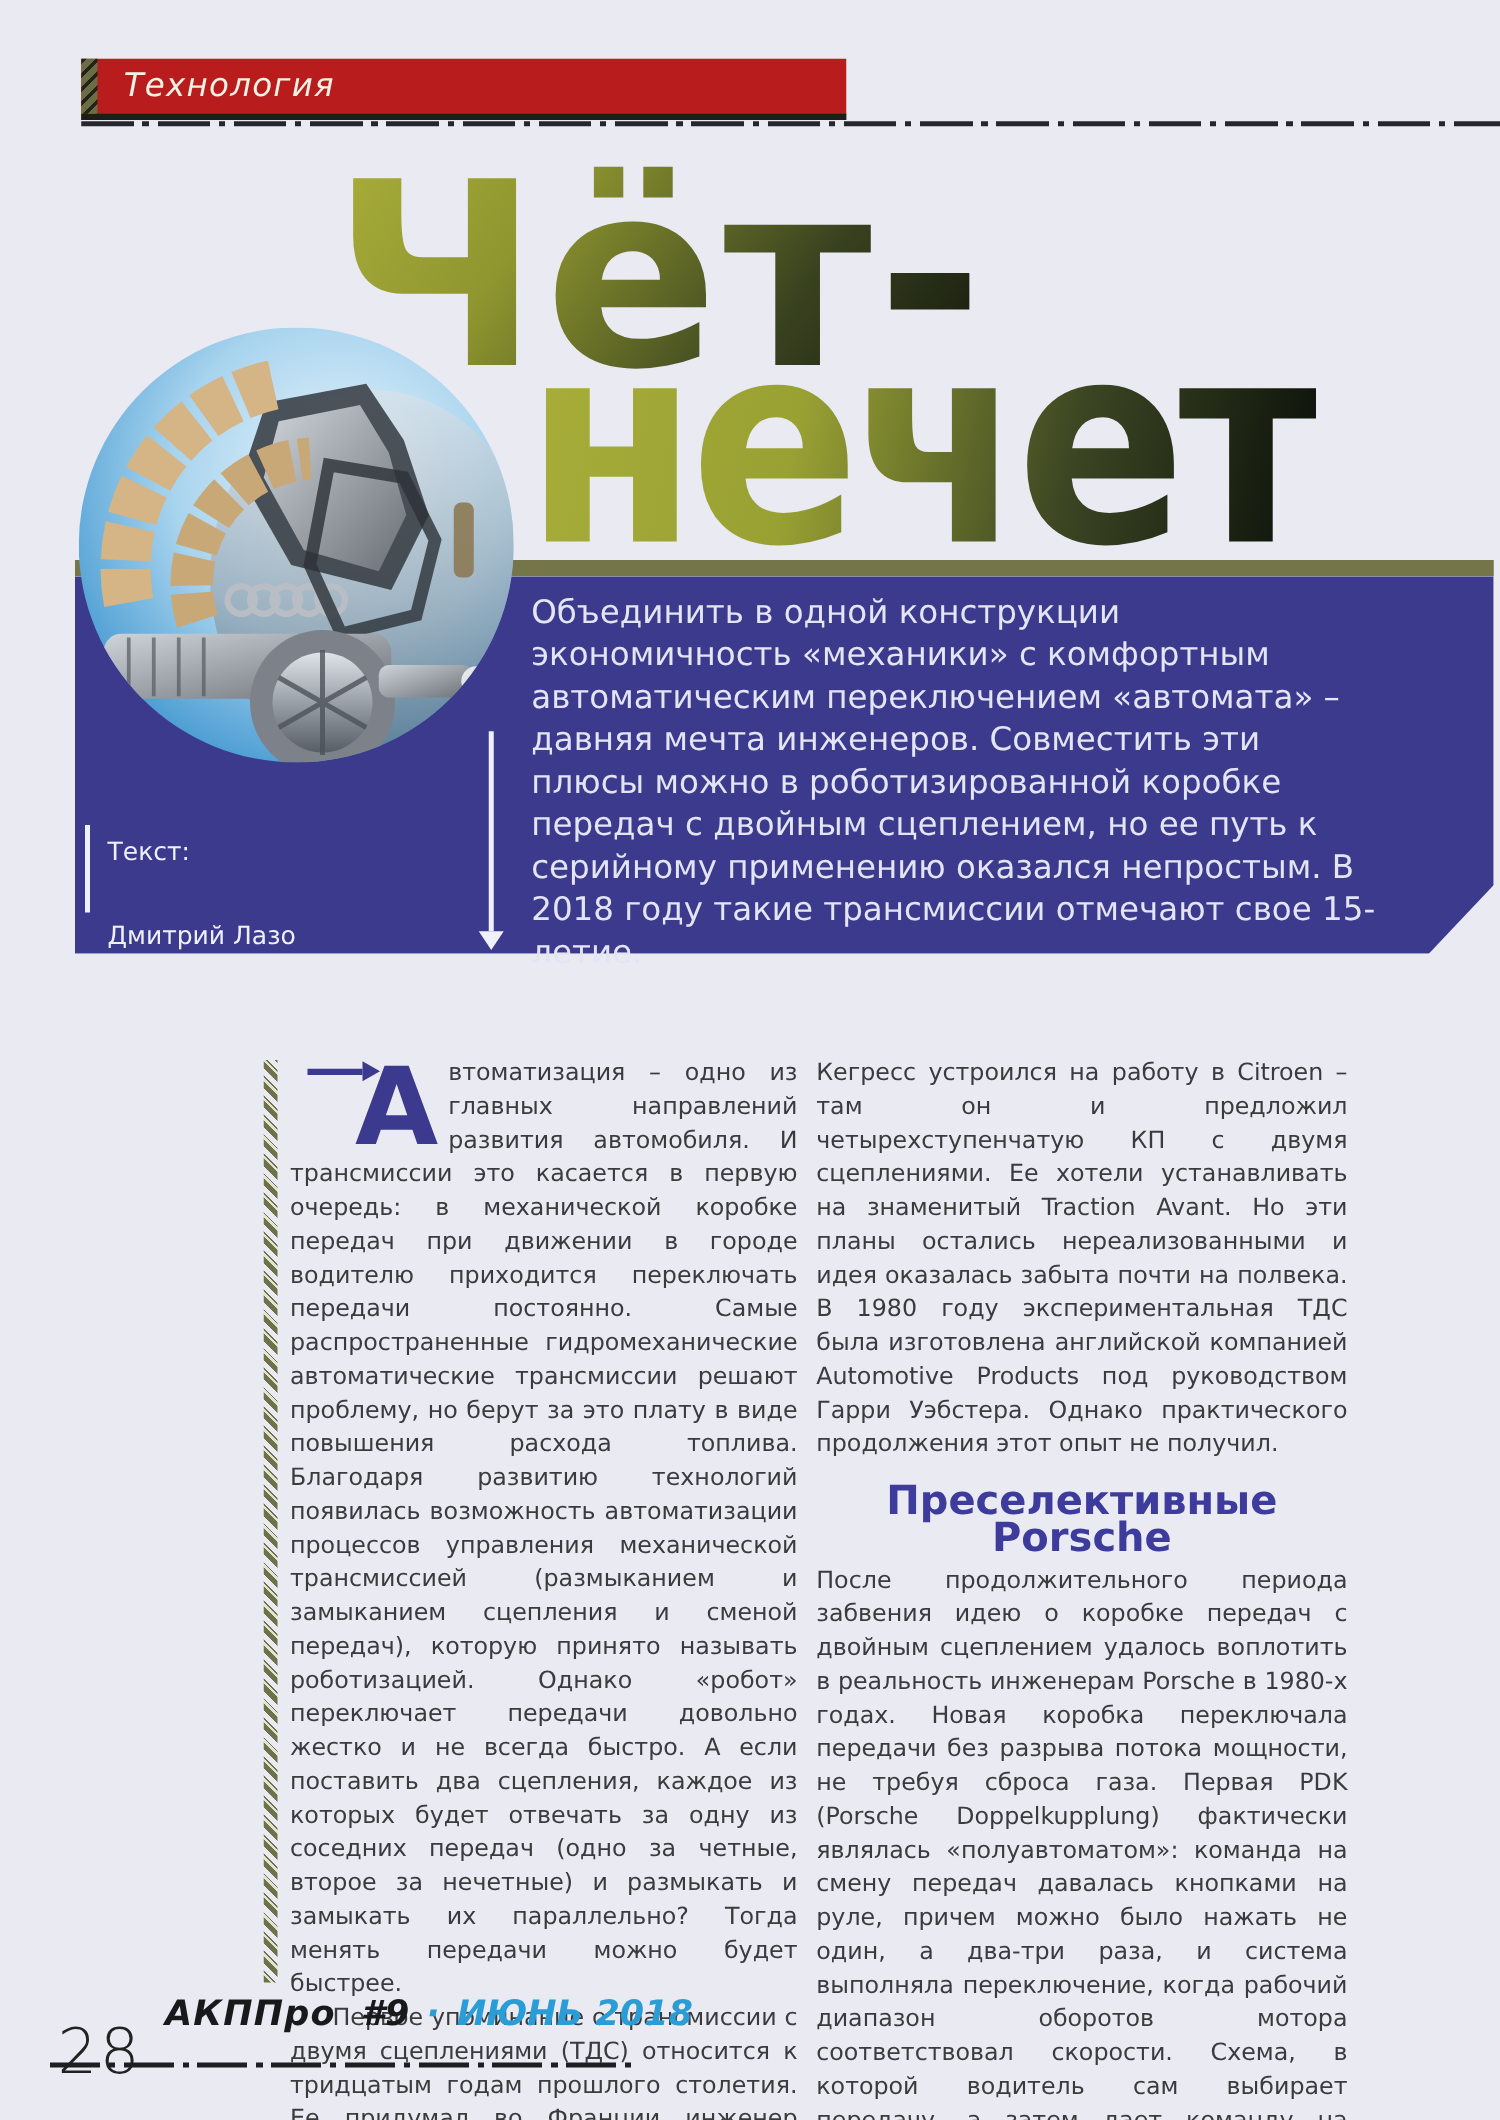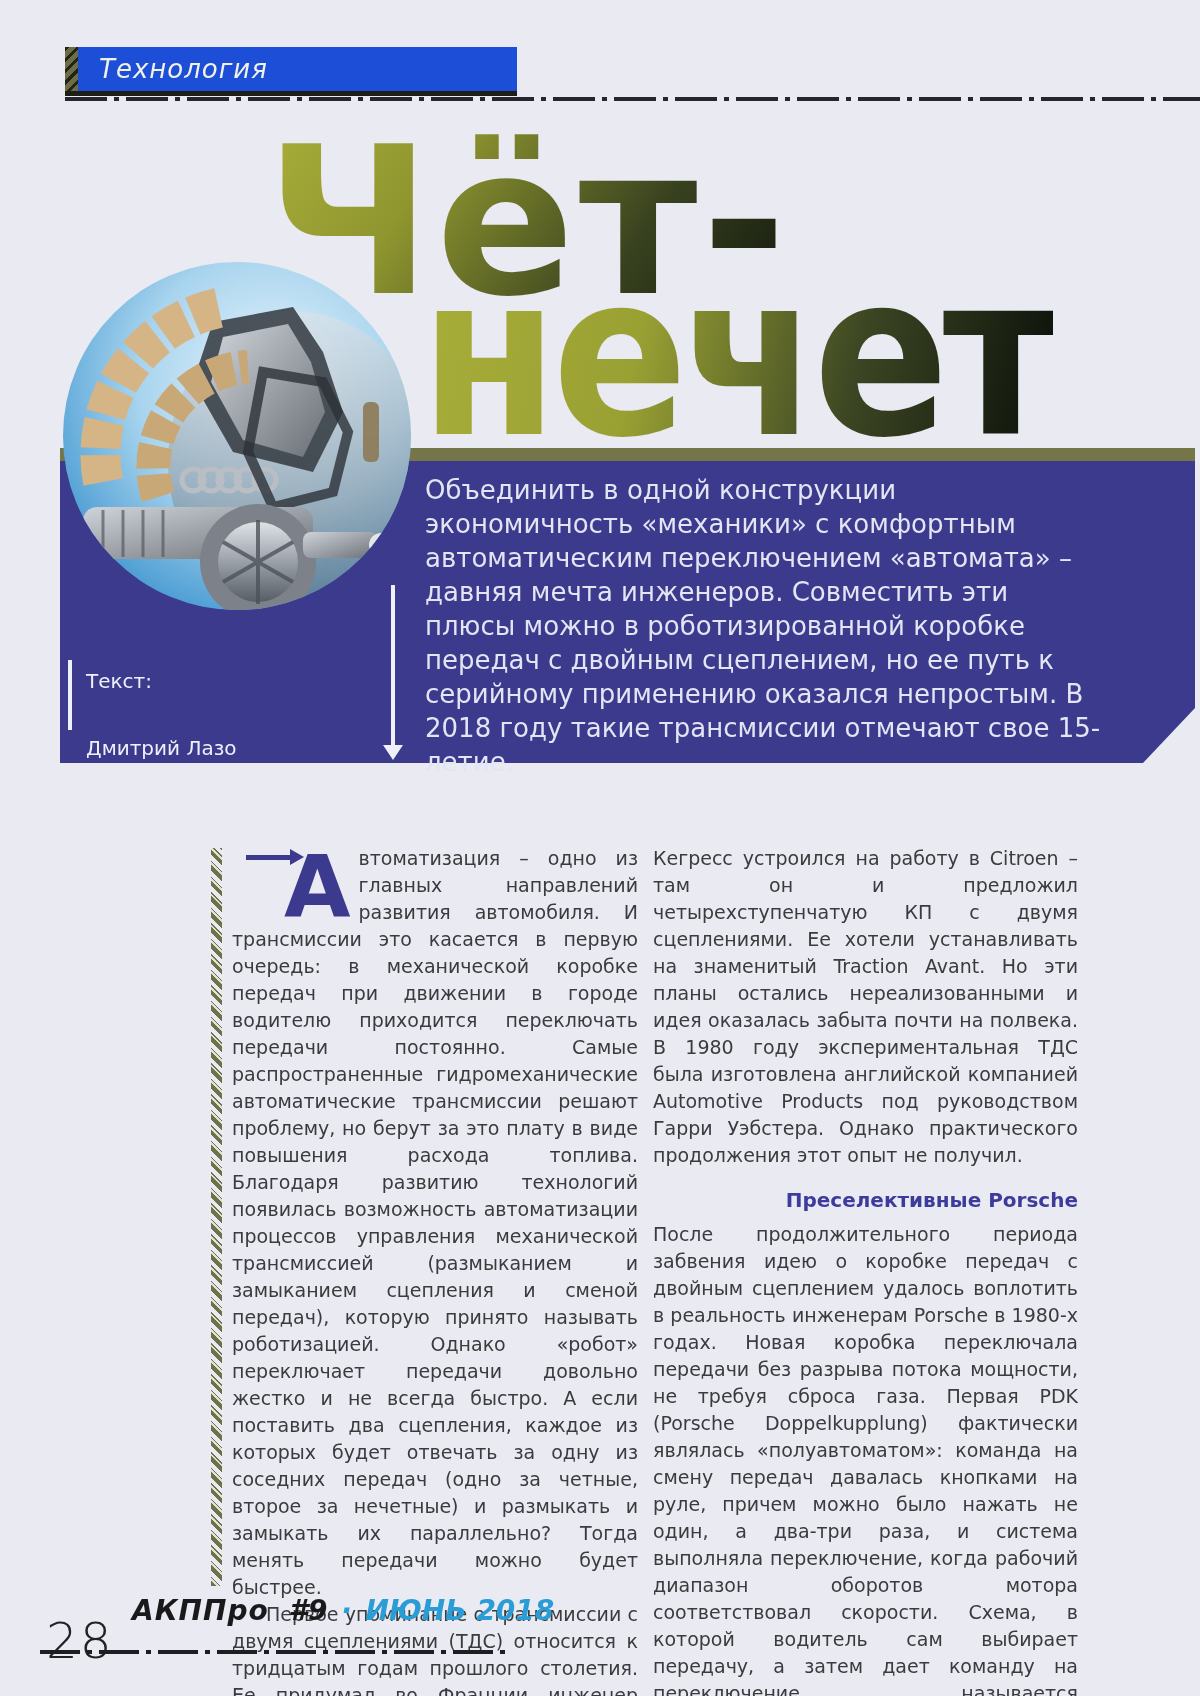--- a/index.html
+++ b/index.html
@@ -5,22 +5,22 @@
   html,body{margin:0;padding:0;}
   body{
     width:1200px;height:1696px;
     background:#e9eaf2;
     font-family:"DejaVu Sans","Liberation Sans",sans-serif;
     position:relative;overflow:hidden;
     color:#3c3c3c;
   }
   
   .section-box{
-    position:absolute;left:65px;top:47px;width:452px;height:44px;
-    background:#1d4ed8;border-bottom:5px solid #1e1e18;
+    position:absolute;left:65px;top:47px;width:612px;height:44px;
+    background:#b91c1c;border-bottom:5px solid #1e1e18;
     display:flex;align-items:center;
   }
   .section-box .hatch{
     position:absolute;left:0;top:0;width:13px;height:100%;
     background:repeating-linear-gradient(135deg,#23231a 0 3px,#6b6e45 3px 8px);
   }
   .section-label{
     color:#f1f2e6;font-style:italic;font-size:26px;letter-spacing:1px;
     padding-left:34px;
   }
@@ -82,22 +82,22 @@
   .dropcap{
     float:left;font-size:86px;line-height:74px;font-weight:bold;color:#3c3a8e;
     padding:4px 8px 0 52px;
   }
   .lead-arrow{position:absolute;left:14px;top:10px;width:44px;height:5px;background:#3c3a8e;}
   .lead-arrow:after{
     content:"";position:absolute;left:100%;top:-6px;
     border-left:14px solid #3c3a8e;border-top:8px solid transparent;border-bottom:8px solid transparent;
   }
   .subhead{
-    font-weight:bold;color:#3d3b9c;font-size:20px;line-height:30px;
-    margin:16px 0 6px 0;text-align:right;
+    font-weight:bold;color:#3d3b9c;font-size:32px;line-height:30px;
+    margin:16px 0 6px 0;text-align:center;
   }
   
   .page-num{position:absolute;left:46px;top:1568px;font-size:50px;color:#222;font-weight:200;letter-spacing:2px;margin-top:44px;}
   .footer-logo{position:absolute;left:132px;top:1594px;font-size:28px;font-weight:bold;font-style:italic;white-space:nowrap;text-align:right;}
   .footer-logo .mag{color:#19191b;letter-spacing:1px;}
   .footer-logo .issue{color:#19191b;margin-left:10px;}
   .footer-logo .sep{color:#2b9dd6;margin:0 4px;}
   .footer-logo .date{color:#2b9dd6;}
   .footer-rule{position:absolute;left:40px;top:1650px;width:470px;height:4px;
     background-image:repeating-linear-gradient(90deg,#1e1e22 0 40px,rgba(0,0,0,0) 40px 47px,#1e1e22 47px 52px,rgba(0,0,0,0) 52px 59px);}

